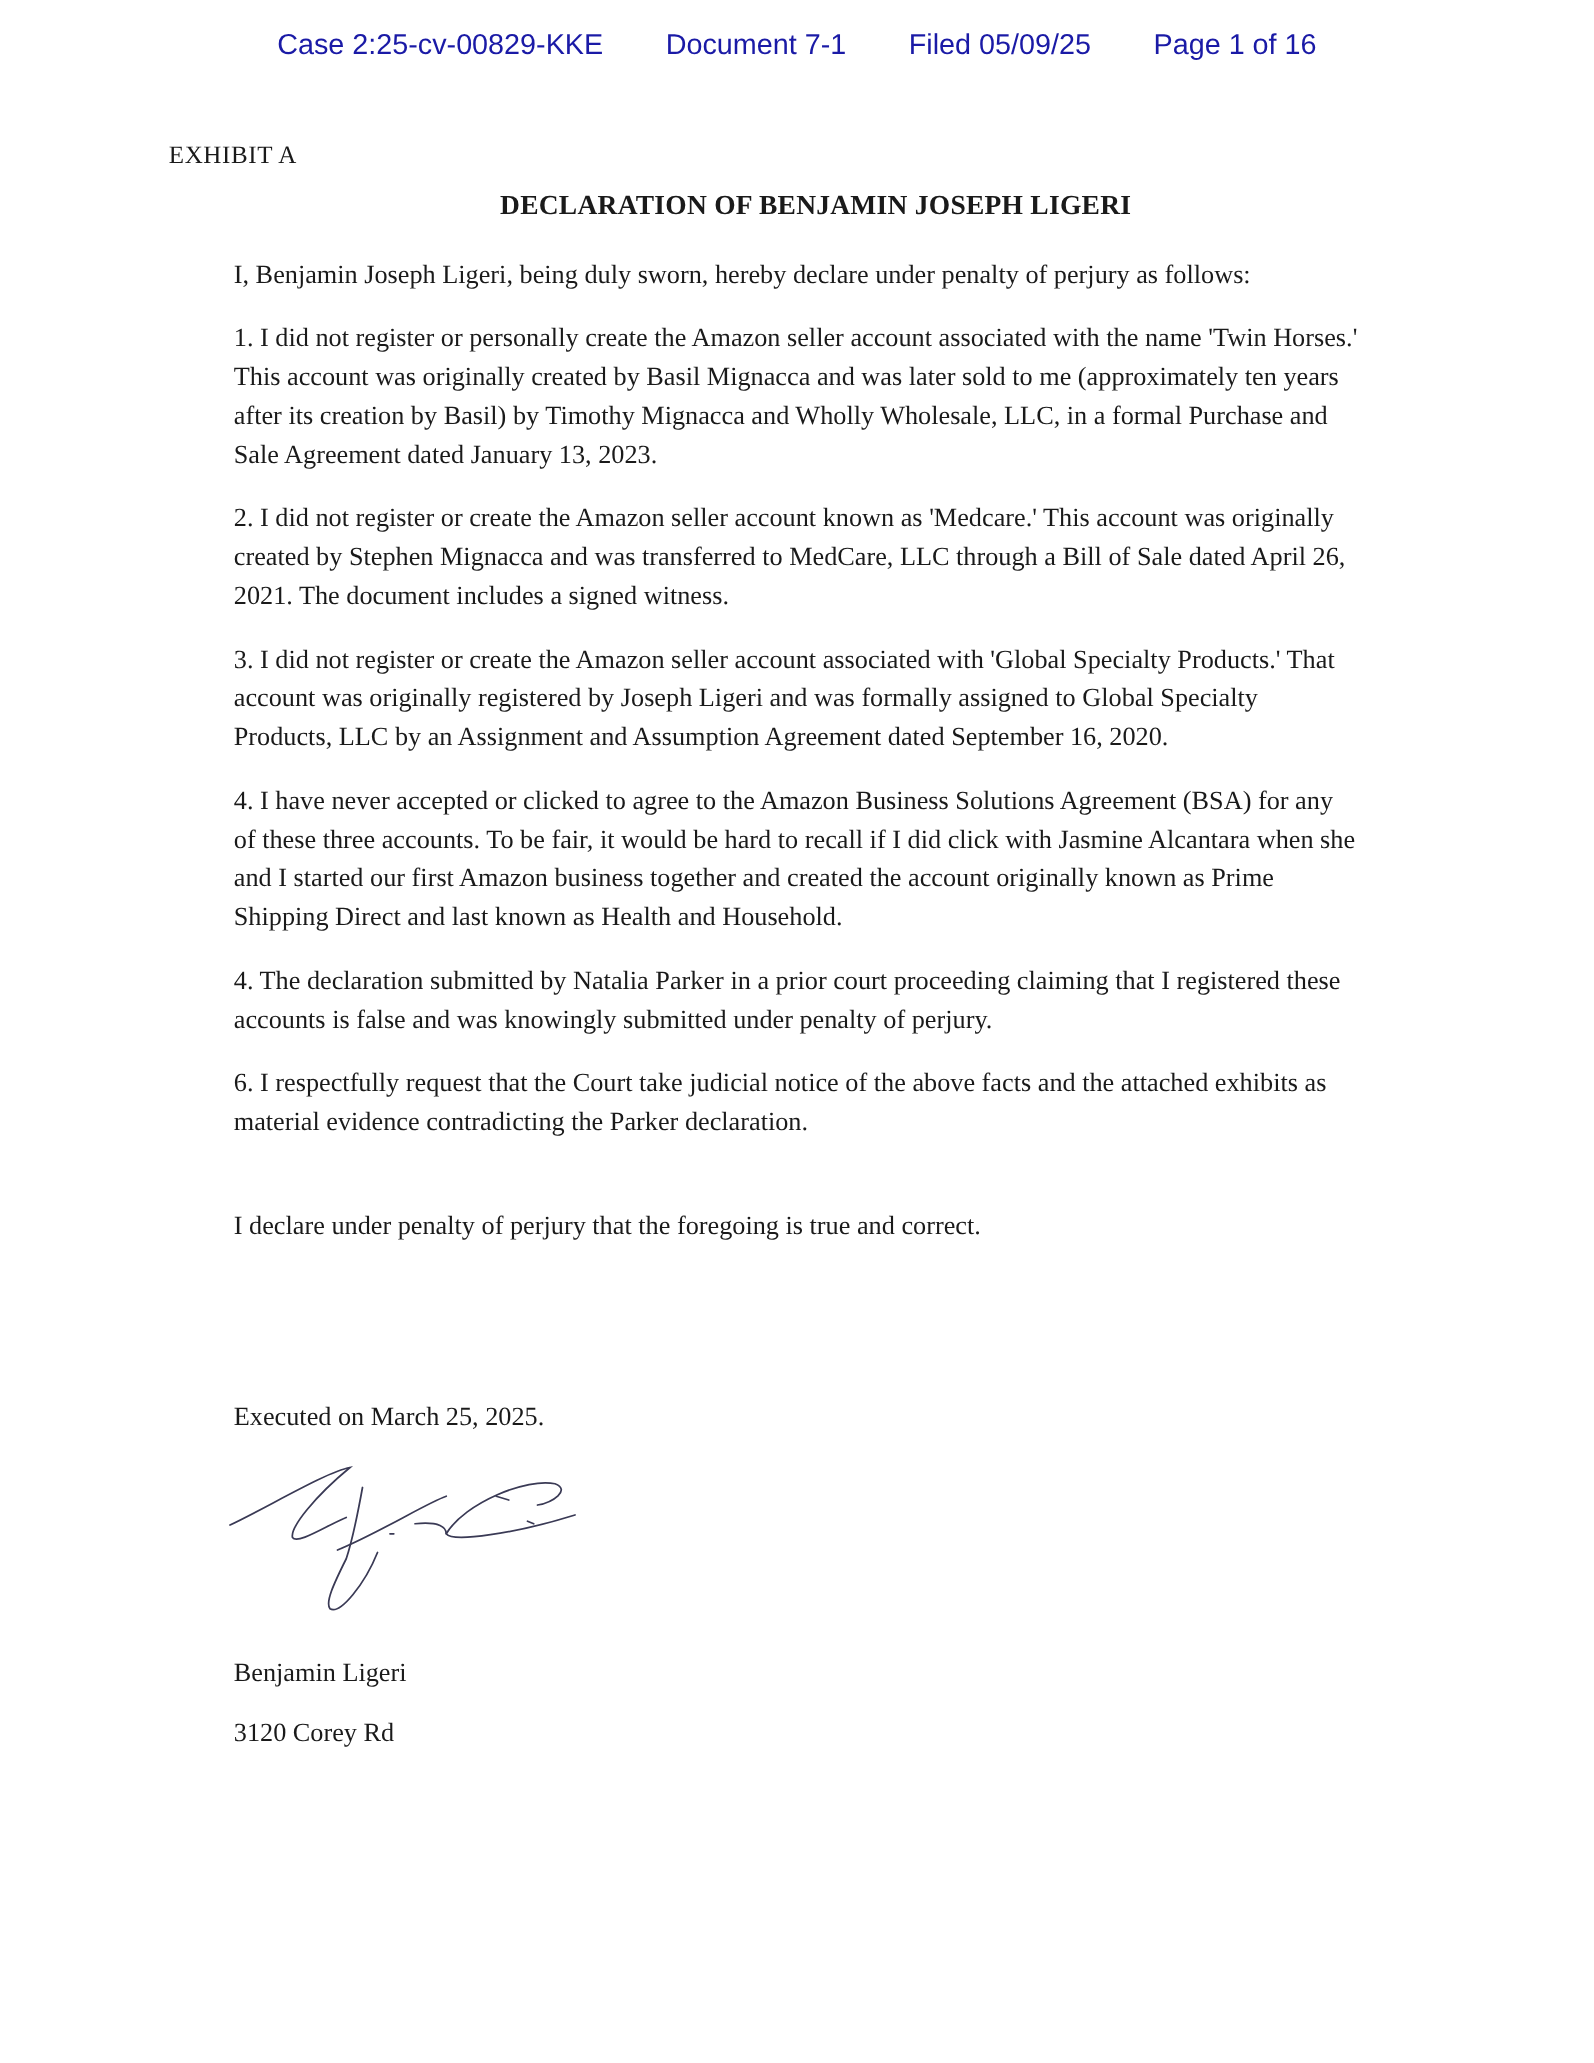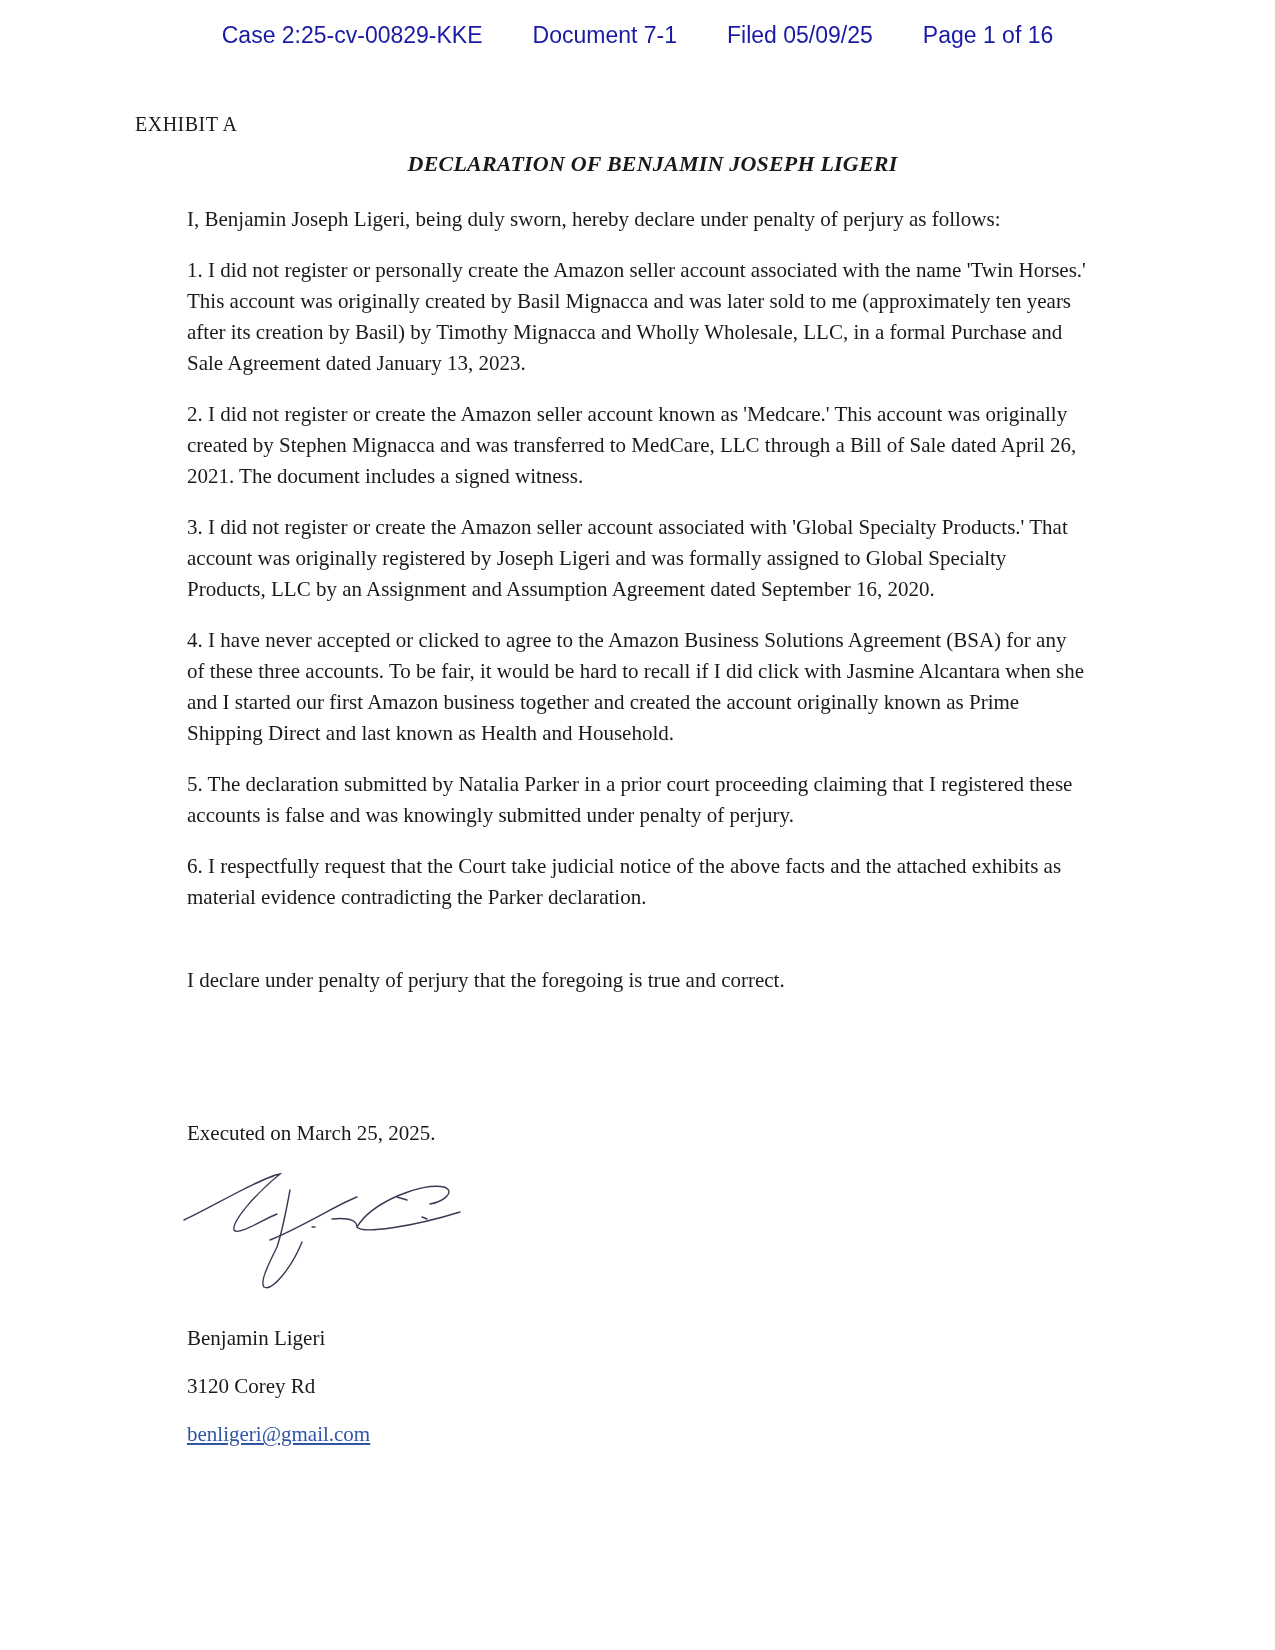--- a/index.html
+++ b/index.html
@@ -15,21 +15,21 @@
     font-size: 23px; color: #1a1aa6; letter-spacing: 0px;
   }
   .header span { white-space: nowrap; }
   .exhibit {
     position: absolute; left: 135px; top: 113px;
     font-size: 20px; font-weight: normal; letter-spacing: 0.5px;
   }
   .title {
     position: absolute; left: 0; width: 1275px; top: 151px;
     text-align: center; font-weight: bold; font-size: 22px; letter-spacing: 0.2px;
-    padding-left: 30px; box-sizing: border-box; font-style: italic;
+    padding-left: 30px; box-sizing: border-box;
   }
   .body {
     position: absolute; left: 187px; top: 204px; width: 900px;
     font-size: 21px; line-height: 31px;
   }
   .body p { margin: 0 0 20px 0; }
   .body p.closing { margin-top: 52px; }
   .executed {
     position: absolute; left: 187px; top: 1121px; font-size: 21px;
   }
@@ -53,21 +53,21 @@
 
 <div class="exhibit">EXHIBIT A</div>
 <div class="title">DECLARATION OF BENJAMIN JOSEPH LIGERI</div>
 
 <div class="body">
   <p>I, Benjamin Joseph Ligeri, being duly sworn, hereby declare under penalty of perjury as follows:</p>
   <p>1. I did not register or personally create the Amazon seller account associated with the name 'Twin Horses.' This account was originally created by Basil Mignacca and was later sold to me (approximately ten years after its creation by Basil) by Timothy Mignacca and Wholly Wholesale, LLC, in a formal Purchase and Sale Agreement dated January 13, 2023.</p>
   <p>2. I did not register or create the Amazon seller account known as 'Medcare.' This account was originally created by Stephen Mignacca and was transferred to MedCare, LLC through a Bill of Sale dated April 26, 2021. The document includes a signed witness.</p>
   <p>3. I did not register or create the Amazon seller account associated with 'Global Specialty Products.' That account was originally registered by Joseph Ligeri and was formally assigned to Global Specialty Products, LLC by an Assignment and Assumption Agreement dated September 16, 2020.</p>
   <p>4. I have never accepted or clicked to agree to the Amazon Business Solutions Agreement (BSA) for any of these three accounts. To be fair, it would be hard to recall if I did click with Jasmine Alcantara when she and I started our first Amazon business together and created the account originally known as Prime Shipping Direct and last known as Health and Household.</p>
-  <p>5. The declaration submitted by Natalia Parker in a prior court proceeding claiming that I registered these accounts is false and was knowingly submitted under penalty of perjury.</p>
+  <p>4. The declaration submitted by Natalia Parker in a prior court proceeding claiming that I registered these accounts is false and was knowingly submitted under penalty of perjury.</p>
   <p>6. I respectfully request that the Court take judicial notice of the above facts and the attached exhibits as material evidence contradicting the Parker declaration.</p>
   <p class="closing">I declare under penalty of perjury that the foregoing is true and correct.</p>
 </div>
 
 <div class="executed">Executed on March 25, 2025.</div>
 
 <svg class="signature" viewBox="0 0 300 130">
   <g fill="none" stroke="#3a3a55" stroke-width="1.4" stroke-linecap="round">
     <path d="M2 48 C 30 35, 80 5, 98 2 C 70 25, 50 50, 52 58 C 56 64, 80 48, 95 42"></path>
     <path d="M108 18 C 104 40, 100 60, 95 75 C 85 95, 78 110, 82 115 C 90 120, 110 95, 120 70"></path>
@@ -76,14 +76,13 @@
     <path d="M150 47 C 170 45, 175 50, 175 55 C 180 62, 230 55, 278 40"></path>
     <path d="M175 55 C 190 30, 240 10, 262 15 C 275 20, 260 30, 248 32"></path>
     <path d="M215 25 L 225 28"></path>
     <path d="M240 45 L 245 47"></path>
   </g>
 </svg>
 
 <div class="sig-block">
   <div>Benjamin Ligeri</div>
   <div>3120 Corey Rd</div>
-  <div><a class="email">benligeri@gmail.com</a></div>
 </div>
 
 </body></html>

